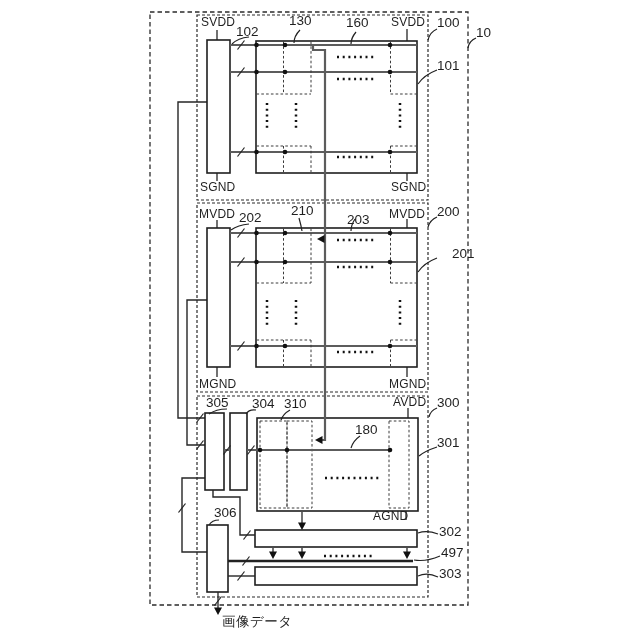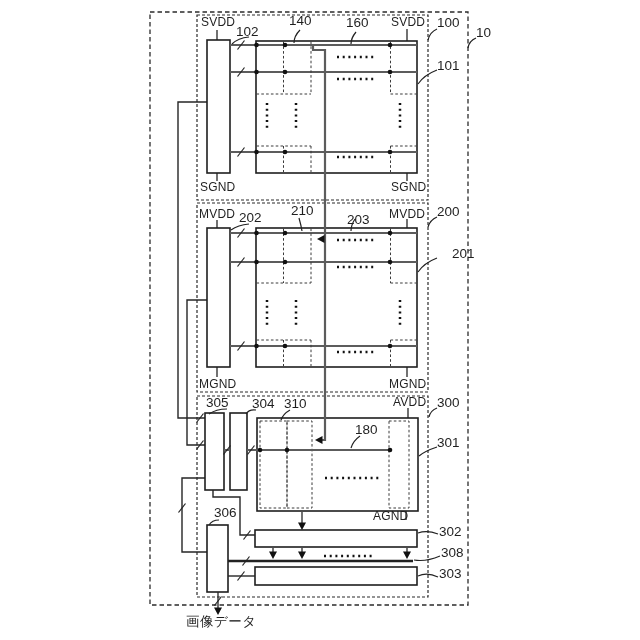--- a/index.html
+++ b/index.html
@@ -1,21 +1,21 @@
 <!DOCTYPE html>
 <html><head>
 <meta charset="utf-8">
 <style>
   html,body{margin:0;padding:0;background:#fff;}
   #stage{position:relative;width:640px;height:640px;background:#ffffff;overflow:hidden;
          font-family:"Liberation Sans",sans-serif;}
   #art{position:absolute;left:0;top:0;}
   .lbl{position:absolute;font-size:13.5px;color:#1f1f1f;white-space:nowrap;line-height:1;}
   .pw{font-size:12px;letter-spacing:.2px;}
-  .jp{font-size:13.5px;letter-spacing:.5px;}
+  .jp{font-size:13.5px;letter-spacing:.5px;margin-left:36px;}
   
   .solid-box{fill:#ffffff;stroke:#1f1f1f;stroke-width:1.6;}
   .sec{fill:none;stroke:#2b2b2b;stroke-width:1.2;stroke-dasharray:3 2;}
   .outer-dash{fill:none;stroke:#2b2b2b;stroke-width:1.3;stroke-dasharray:4.5 3;}
   .cell{fill:none;stroke:#3a3a3a;stroke-width:1;stroke-dasharray:2.6 2.2;}
   .gline{stroke:#5c5c5c;stroke-width:2.2;fill:none;}
   .bus{stroke:#262626;stroke-width:1.4;fill:none;}
   .thin{stroke:#262626;stroke-width:1.3;}
   .bold-line{stroke:#222;stroke-width:2.4;}
   .lead{stroke:#222;stroke-width:1.2;fill:none;}
@@ -182,21 +182,21 @@
     <path class="lead" d="M437,447 Q425,451 419,456"></path>
     <path class="lead" d="M219,520 Q212,520 209,525"></path>
     <path class="lead" d="M438,534 Q427,530 418,533"></path>
     <path class="lead" d="M440,556 Q426,562 414,560"></path>
     <path class="lead" d="M438,577 Q427,572 418,576"></path>
   </g>
 </svg>
 
   <div class="lbl pw" style="left:201px;top:16px">SVDD</div>
   <div class="lbl" style="left:236px;top:25px">102</div>
-  <div class="lbl" style="left:289px;top:14px">140</div>
+  <div class="lbl" style="left:289px;top:14px">130</div>
   <div class="lbl" style="left:346px;top:16px">160</div>
   <div class="lbl pw" style="left:391px;top:16px">SVDD</div>
   <div class="lbl" style="left:437px;top:16px">100</div>
   <div class="lbl" style="left:476px;top:26px">10</div>
   <div class="lbl" style="left:437px;top:59px">101</div>
   <div class="lbl pw" style="left:200px;top:181px">SGND</div>
   <div class="lbl pw" style="left:391px;top:181px">SGND</div>
 
   <div class="lbl pw" style="left:199px;top:208px">MVDD</div>
   <div class="lbl" style="left:239px;top:211px">202</div>
@@ -211,17 +211,17 @@
   <div class="lbl" style="left:206px;top:396px">305</div>
   <div class="lbl" style="left:252px;top:397px">304</div>
   <div class="lbl" style="left:284px;top:397px">310</div>
   <div class="lbl pw" style="left:393px;top:396px">AVDD</div>
   <div class="lbl" style="left:437px;top:396px">300</div>
   <div class="lbl" style="left:355px;top:423px">180</div>
   <div class="lbl" style="left:437px;top:436px">301</div>
   <div class="lbl pw" style="left:373px;top:510px">AGND</div>
   <div class="lbl" style="left:214px;top:506px">306</div>
   <div class="lbl" style="left:439px;top:525px">302</div>
-  <div class="lbl" style="left:441px;top:546px">308</div>
+  <div class="lbl" style="left:441px;top:546px">497</div>
   <div class="lbl" style="left:439px;top:567px">303</div>
 
   <div class="lbl jp" style="left:186px;top:615px">画像データ</div>
 </div>
 
 </body></html>

